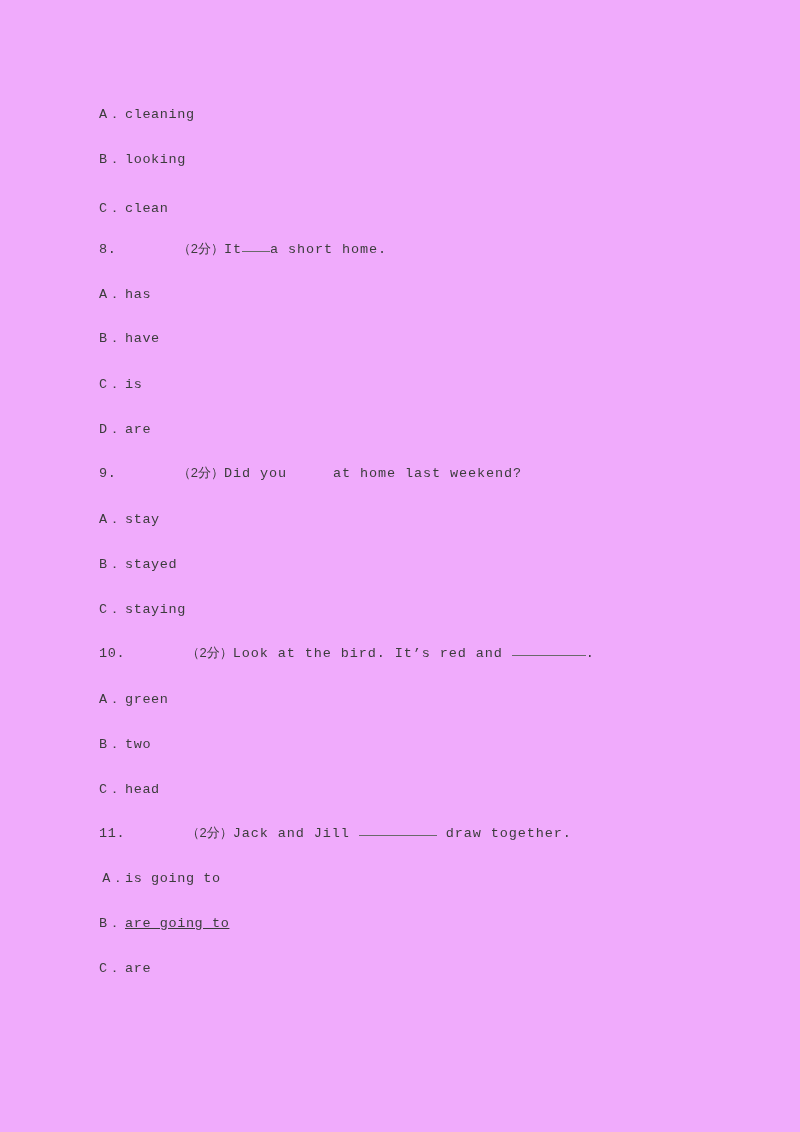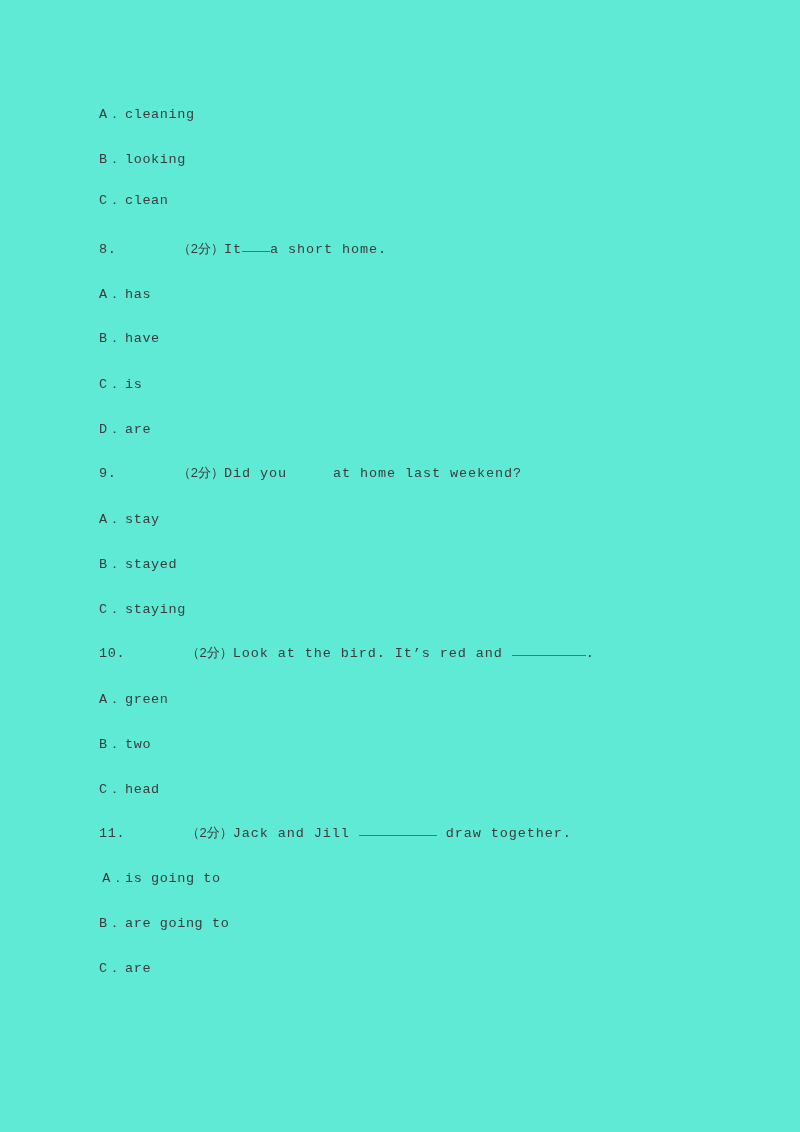--- a/index.html
+++ b/index.html
@@ -12,21 +12,21 @@
     height: 1132px;
     position: relative;
     font-family: "Liberation Mono", "DejaVu Sans Mono", monospace;
     color: #3a3a3a;
     -webkit-font-smoothing: antialiased;
   }
 
   .page {
     position: absolute;
     inset: 0;
-    background: #5eead4;
+    background: #f0abfc;
   }
 
   
   .qline, .optline {
     position: absolute;
     left: 99px;
     white-space: pre;
     font-size: 13.5px;
     letter-spacing: 0.6px;
     line-height: 18px;
@@ -100,35 +100,35 @@
   }
 </style>
 </head>
 <body>
 
 <div class="page">
 
   <div id="content">
       <div class="optline" style="top: 106px;"><span class="optlabel">A．</span><span>cleaning</span></div>
       <div class="optline" style="top: 151px;"><span class="optlabel">B．</span><span>looking</span></div>
-      <div class="optline" style="top: 192px;"><span class="optlabel">C．</span><span>clean</span></div>
+      <div class="optline" style="top: 200px;"><span class="optlabel">C．</span><span>clean</span></div>
       <div class="qline" style="top: 239px;"><span class="num">8.</span>  <span class="score">（2分）</span><span class="stem">It</span><span class="blank blank-short"></span><span class="stem">a short home.</span></div>
       <div class="optline" style="top: 286px;"><span class="optlabel">A．</span><span>has</span></div>
       <div class="optline" style="top: 330px;"><span class="optlabel">B．</span><span>have</span></div>
       <div class="optline" style="top: 376px;"><span class="optlabel">C．</span><span>is</span></div>
       <div class="optline" style="top: 421px;"><span class="optlabel">D．</span><span>are</span></div>
       <div class="qline" style="top: 464px;"><span class="num">9.</span>  <span class="score">（2分）</span><span class="stem">Did you</span><span class="gap"></span><span class="stem">at home last weekend?</span></div>
       <div class="optline" style="top: 511px;"><span class="optlabel">A．</span><span>stay</span></div>
       <div class="optline" style="top: 556px;"><span class="optlabel">B．</span><span>stayed</span></div>
       <div class="optline" style="top: 601px;"><span class="optlabel">C．</span><span>staying</span></div>
       <div class="qline" style="top: 643px;"><span class="num">10.</span>  <span class="score">（2分）</span><span class="stem">Look at the bird. It’s red and </span><span class="blank blank-long"></span><span class="stem">.</span></div>
       <div class="optline" style="top: 691px;"><span class="optlabel">A．</span><span>green</span></div>
       <div class="optline" style="top: 736px;"><span class="optlabel">B．</span><span>two</span></div>
       <div class="optline" style="top: 781px;"><span class="optlabel">C．</span><span>head</span></div>
       <div class="qline" style="top: 823px;"><span class="num">11.</span>  <span class="score">（2分）</span><span class="stem">Jack and Jill </span><span class="blank blank-long2"></span><span class="stem"> draw together.</span></div>
       <div class="optline" style="top: 870px; text-align: right;"><span class="optlabel">A．</span><span>is going to</span></div>
-      <div class="optline" style="top: 915px;"><span class="optlabel">B．</span><span>are going to</span></div>
+      <div class="optline" style="top: 915px; text-decoration: underline;"><span class="optlabel">B．</span><span>are going to</span></div>
       <div class="optline" style="top: 960px;"><span class="optlabel">C．</span><span>are</span></div>
     </div>
 
 
 
 </div>
 
 </body></html>

